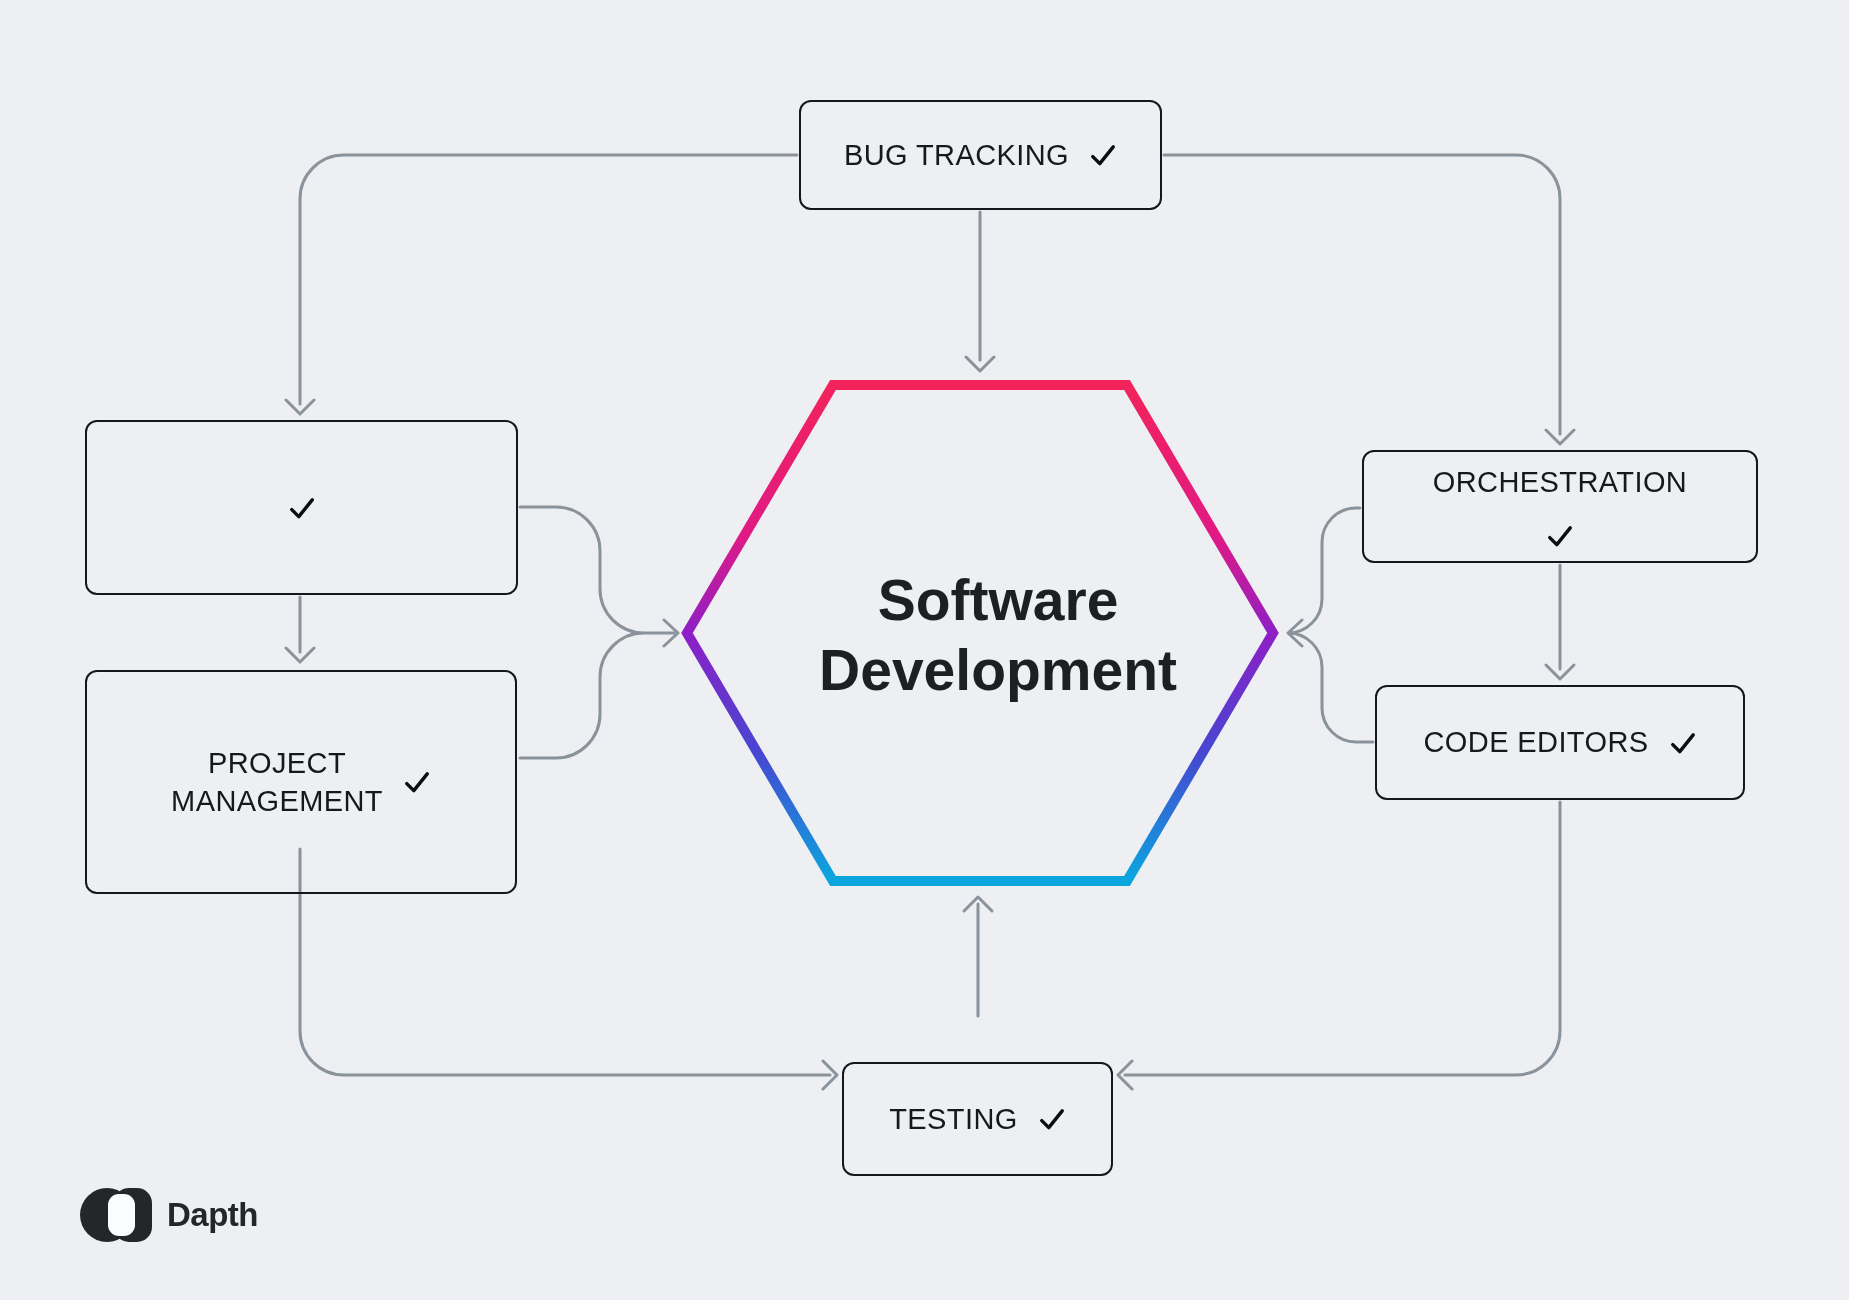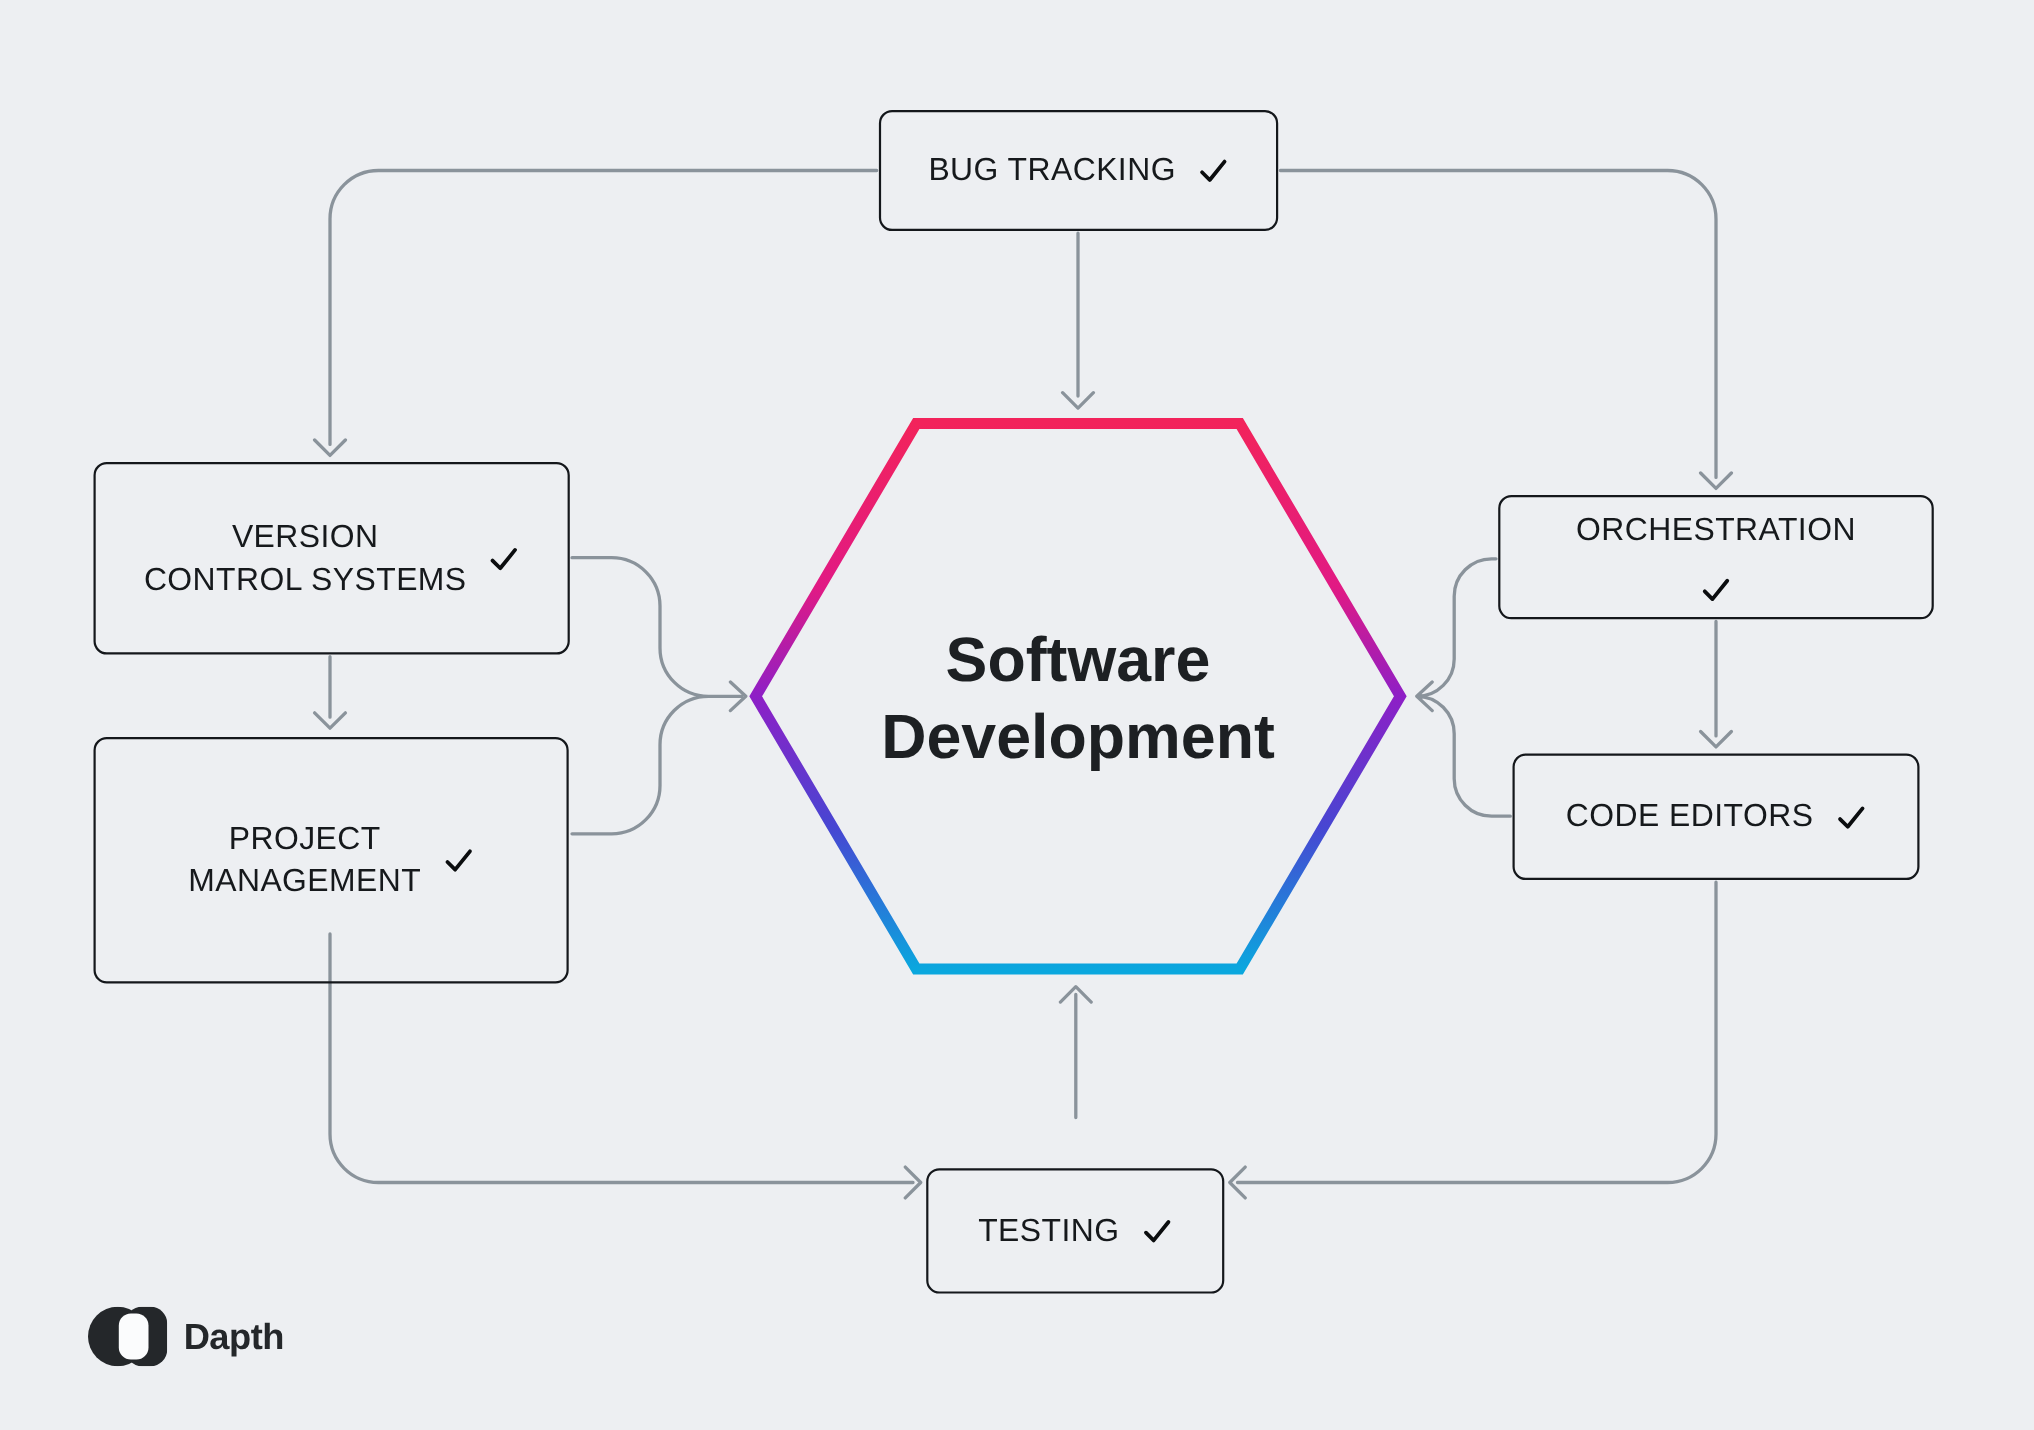--- a/index.html
+++ b/index.html
@@ -56,21 +56,21 @@
   }
   .check path {
     stroke: var(--check);
     stroke-width: 3.2;
     fill: none;
     stroke-linecap: round;
     stroke-linejoin: round;
   }
   .hex-title {
     position: absolute;
-    left: 730px;
+    left: 748px;
     top: 566px;
     width: 500px;
     text-align: center;
     font-size: 57px;
     font-weight: 700;
     line-height: 1.22;
     color: var(--title);
   }
   .logo {
     position: absolute;
@@ -136,22 +136,20 @@
   <div class="hex-title">Software Development</div>
 
   <div class="node" style="left:799px; top:100px; width:363px; height:110px;">
     <span class="label">BUG TRACKING</span>
     <svg class="check" viewBox="0 0 26 26">
         <path d="M3.5 14.5 L10 21 L22.5 5.5"></path>
       </svg>
   </div>
 
   <div class="node" style="left:85px; top:420px; width:433px; height:175px;">
-    <span class="label">VERSION
-CONTROL SYSTEMS</span>
     <svg class="check" viewBox="0 0 26 26">
         <path d="M3.5 14.5 L10 21 L22.5 5.5"></path>
       </svg>
   </div>
 
   <div class="node" style="left:85px; top:670px; width:432px; height:224px;">
     <span class="label">PROJECT
 MANAGEMENT</span>
     <svg class="check" viewBox="0 0 26 26">
         <path d="M3.5 14.5 L10 21 L22.5 5.5"></path>

